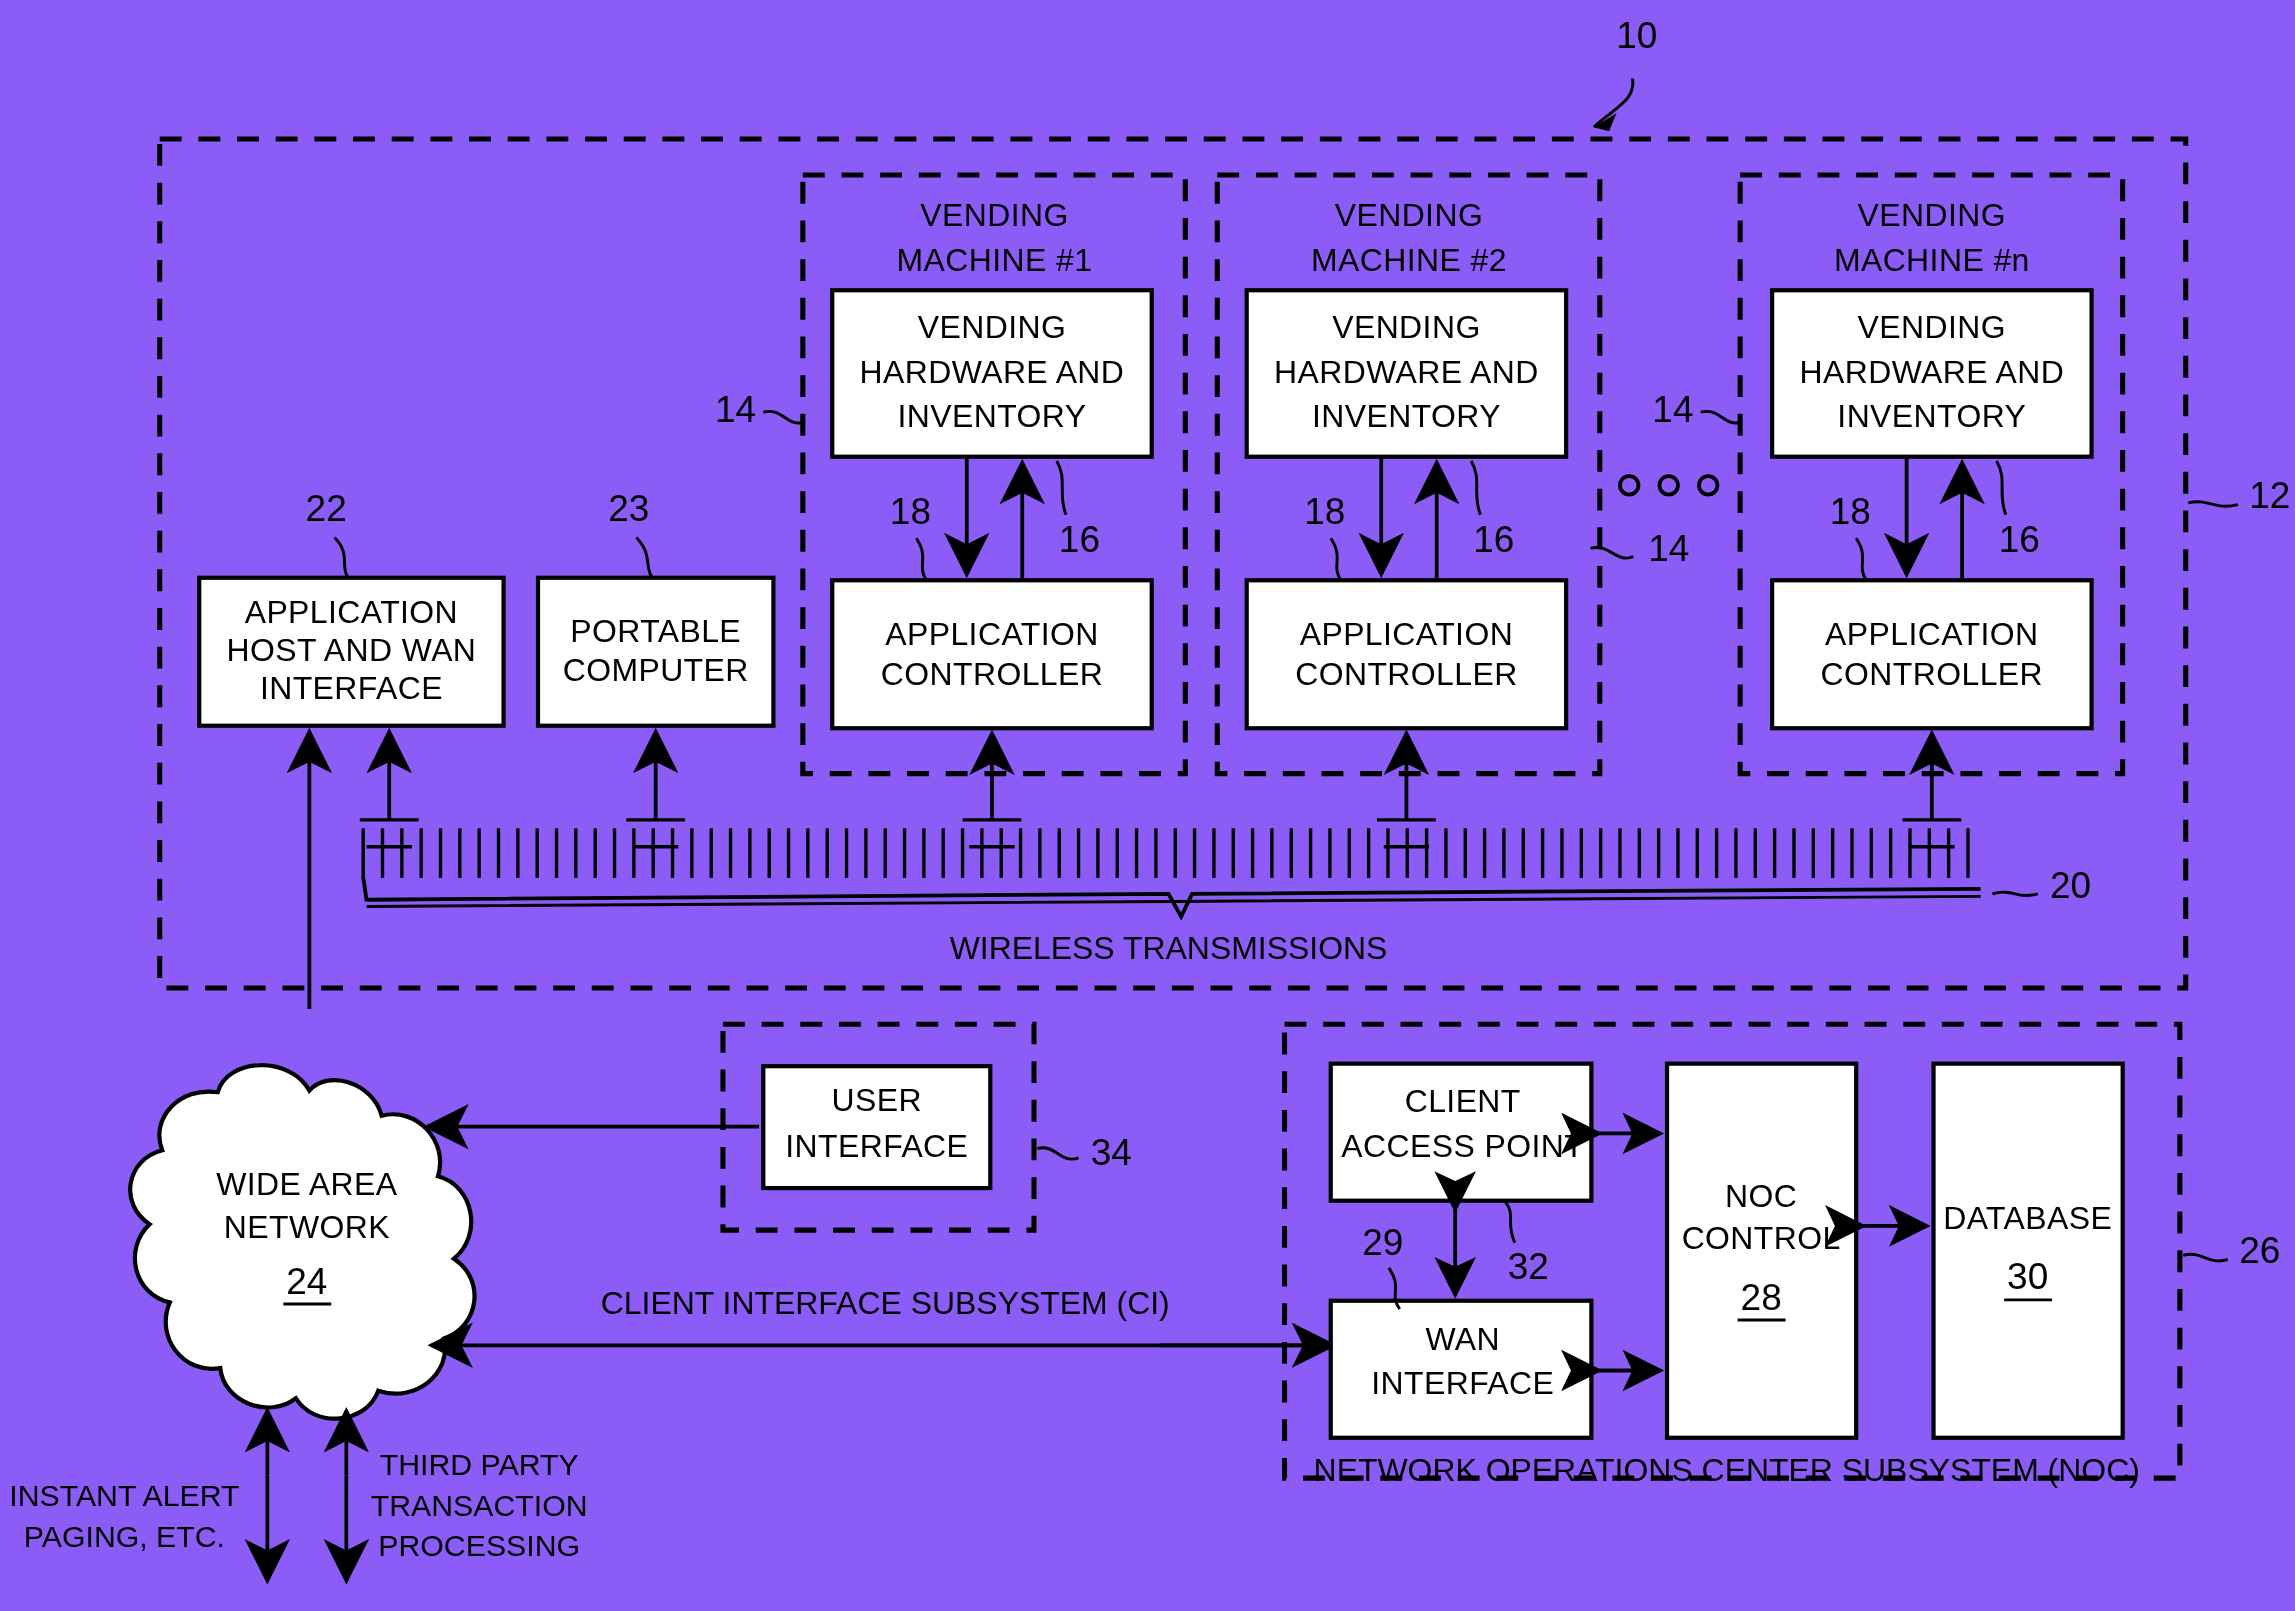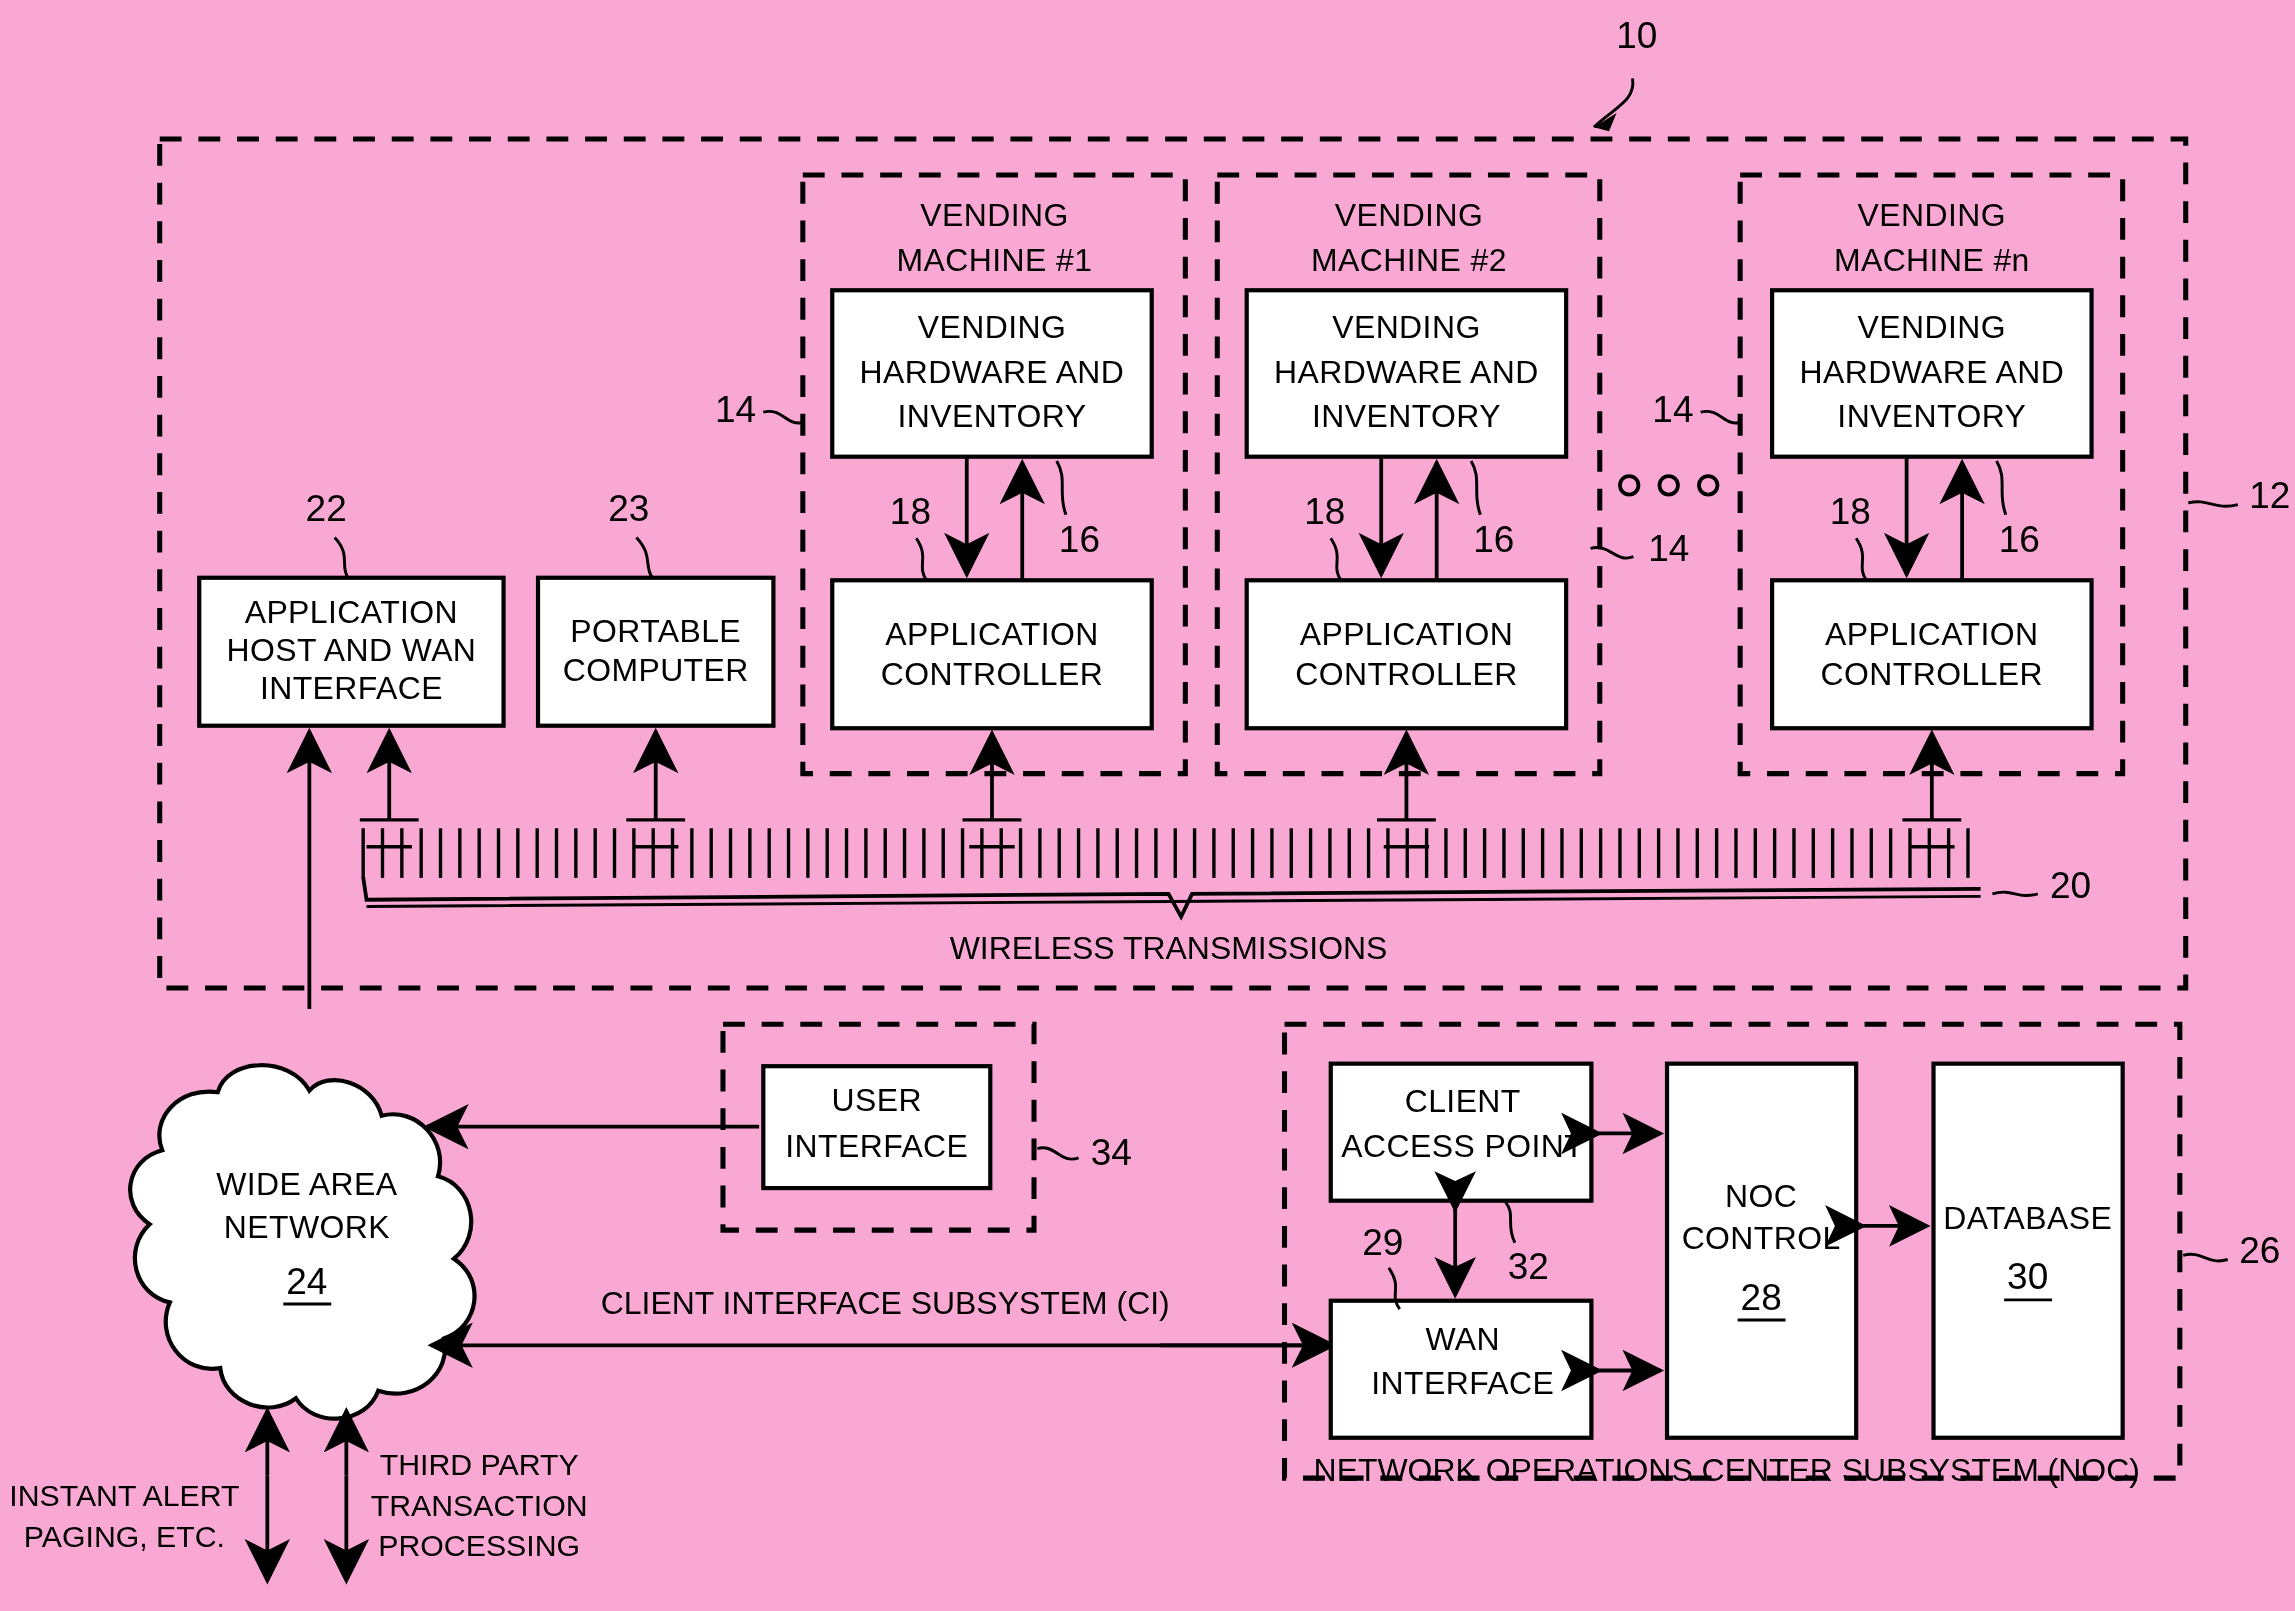--- a/index.html
+++ b/index.html
@@ -7,21 +7,21 @@
     padding: 0;
     background: #ffffff;
   }
   body {
     font-family: "Liberation Sans", sans-serif;
   }
   #stage {
     position: relative;
     width: 2295px;
     height: 1612px;
-    background: #f9a8d4;
+    background: #8b5cf6;
     overflow: hidden;
   }
   #stage svg {
     position: absolute;
     left: 0;
     top: 0;
   }
   
   .lbl {
     font-family: "Liberation Sans", sans-serif;

